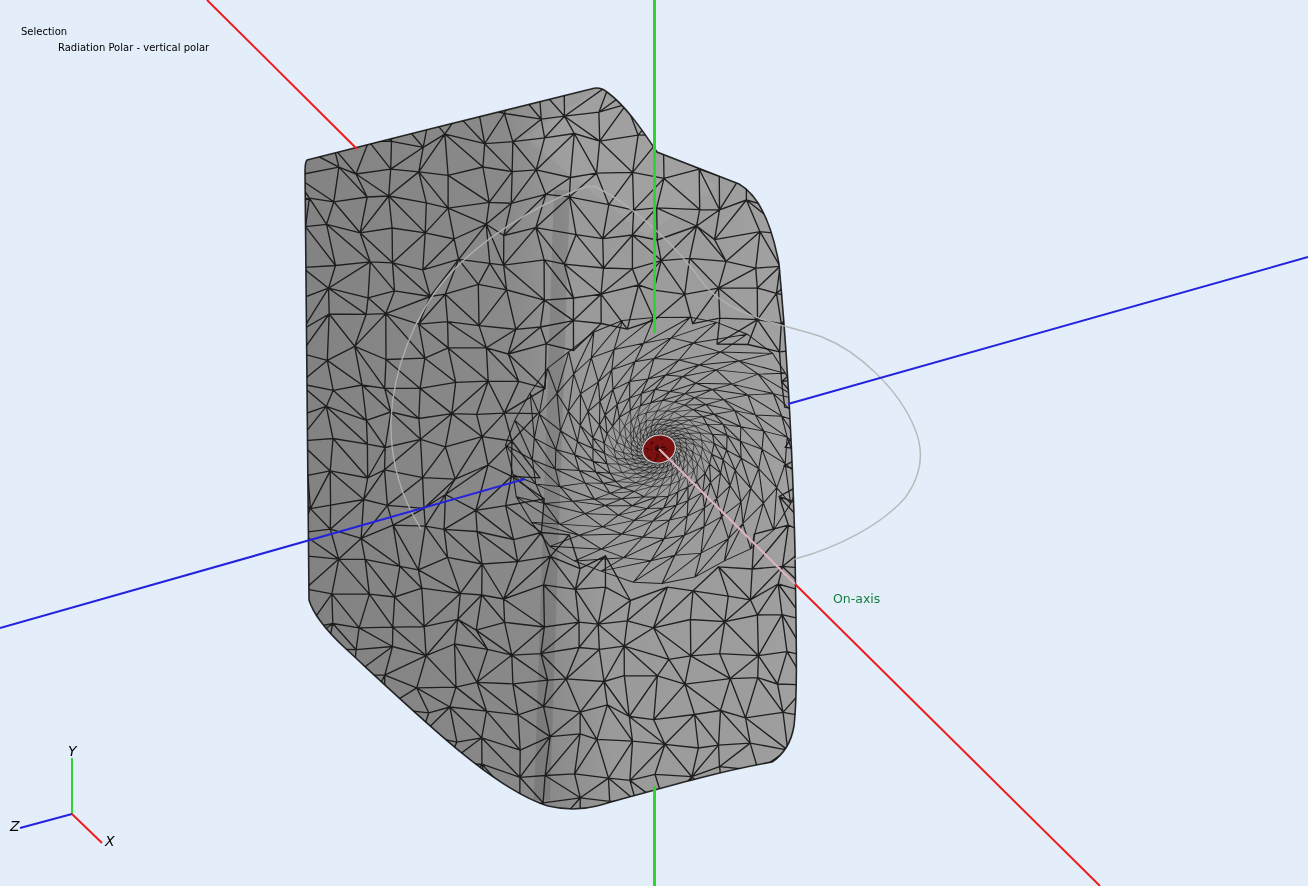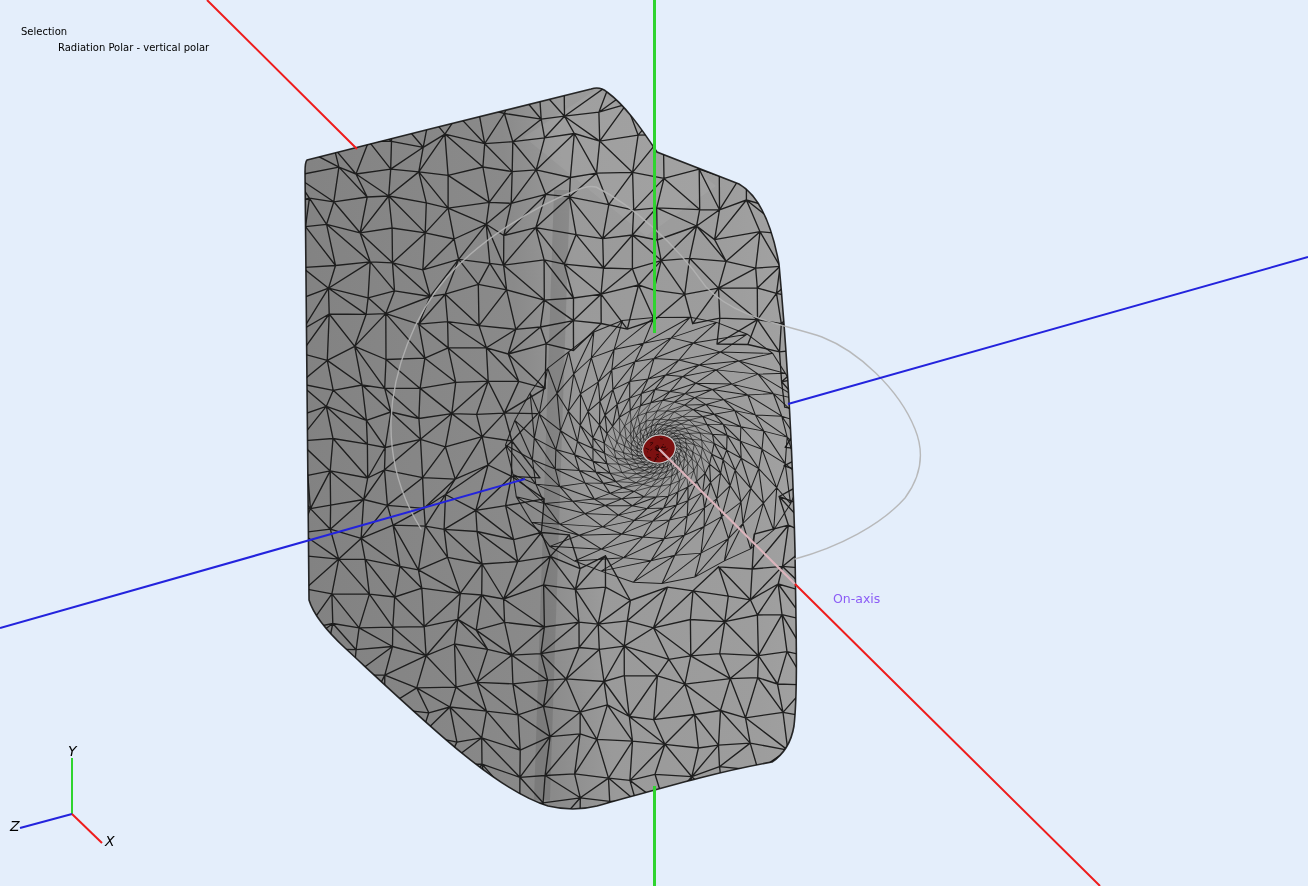--- a/index.html
+++ b/index.html
@@ -8,21 +8,21 @@
     font-family:"DejaVu Sans","Liberation Sans",sans-serif;
     background:#e4eefb;
   }
   #viewport{position:absolute;inset:0;}
   .overlay-label{
     position:absolute;color:#000;font-size:10px;line-height:13px;
     white-space:nowrap;letter-spacing:0;
   }
   #selection-title{left:21px;top:25px;}
   #selection-value{left:26px;top:41px;margin-left:32px;}
-  #on-axis-label{left:833px;top:592px;font-size:12.5px;color:#8b5cf6;}
+  #on-axis-label{left:833px;top:592px;font-size:12.5px;color:#15803d;}
   svg{display:block;}
 </style>
 </head>
 <body>
 
 <div id="viewport">
   <svg id="scene" width="1308" height="886" viewBox="0 0 1308 886">
     <defs>
       <clipPath id="boxClip">
         <path id="silhouette-clip-path" d="M 307,160

